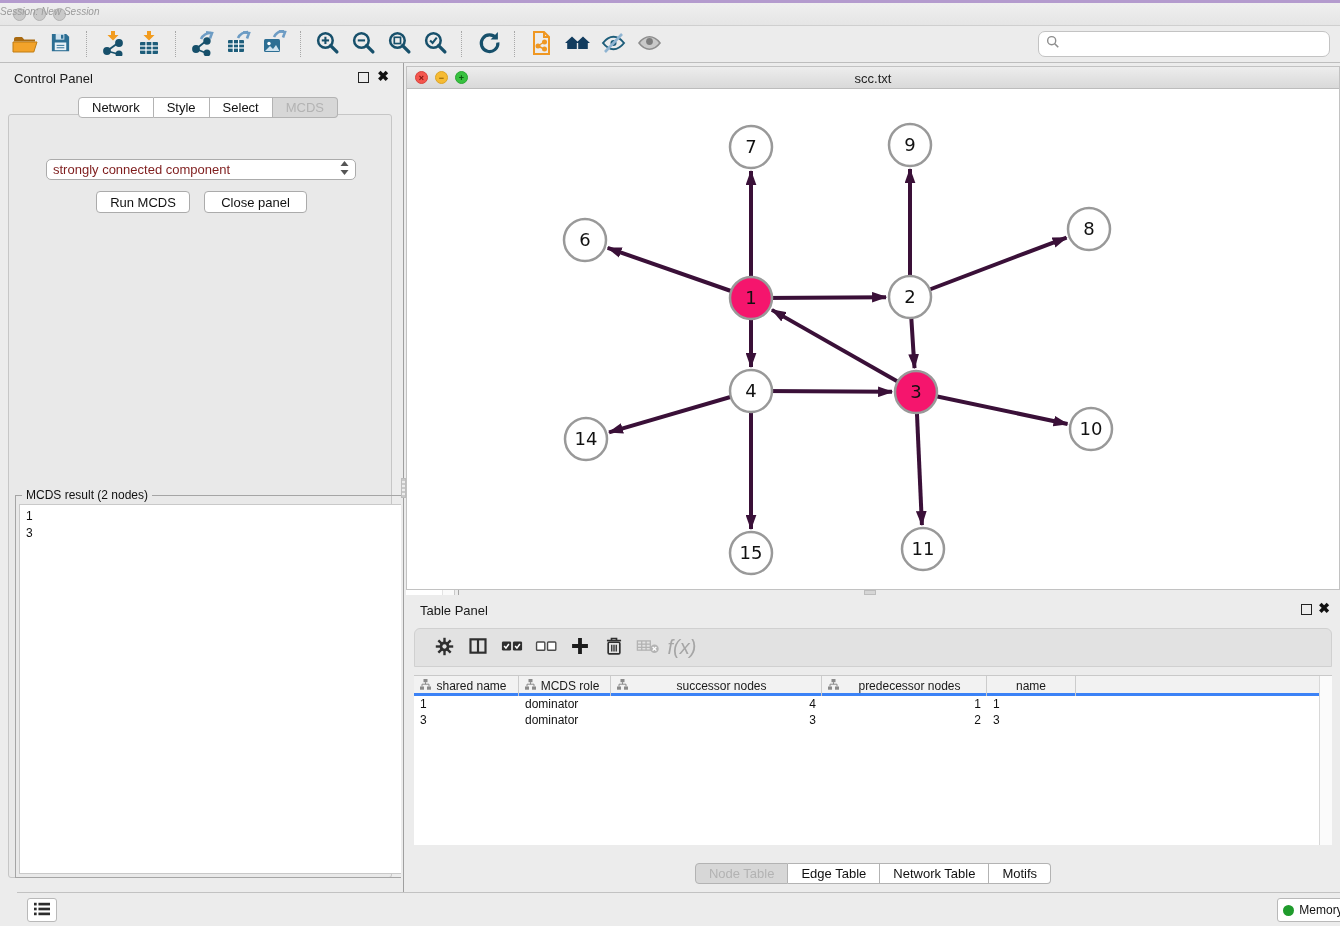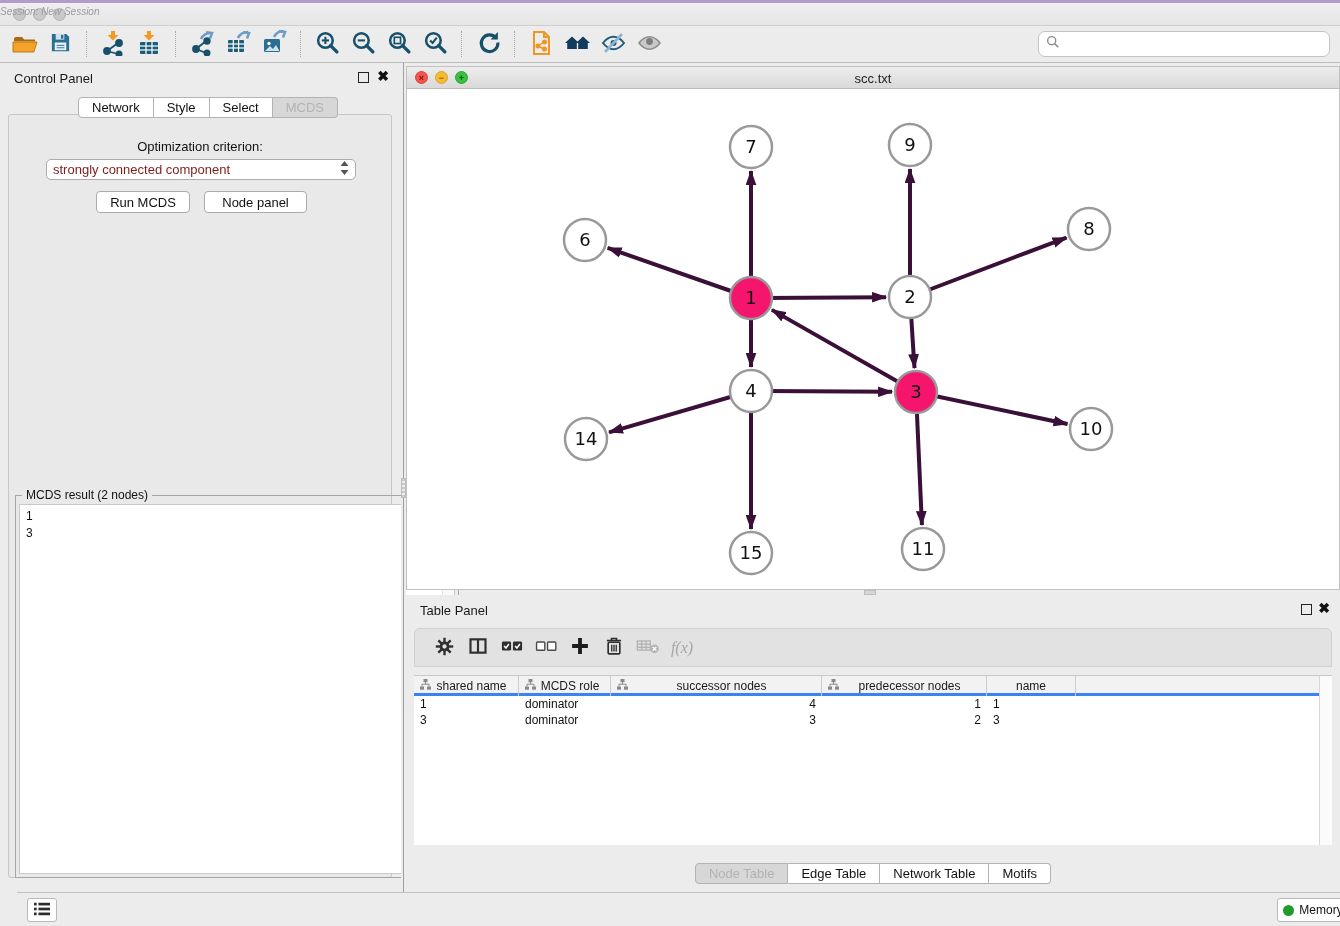--- a/index.html
+++ b/index.html
@@ -94,21 +94,21 @@
     background:#d6d6d6; border:1px solid #bdbdbd; }
 
   
   .table-panel { position:absolute; left:406px; top:595px; width:934px; height:297px; background:#ececec; }
   .tp-float { right:28px; } .tp-close { right:10px; }
   .tp-toolbar { position:absolute; left:8px; top:33px; width:918px; height:39px;
     background:#e2e2e2; border:1px solid #d0d0d0; border-radius:6px 6px 0 0;
     display:flex; align-items:center; padding-left:12px; }
   .ttbtn { width:34px; height:32px; display:flex; align-items:center; justify-content:center;
     background:transparent; border:none; cursor:pointer; flex:0 0 auto; }
-  .fx { font-family:Liberation Serif, serif; font-style:italic; font-size:16px; color:#a6a6a6; }
+  .fx { font-family:Liberation Sans, sans-serif; font-style:italic; font-size:20px; color:#a6a6a6; }
 
   .tp-table { position:absolute; left:8px; top:80px; width:918px; height:170px; background:#fff;
     border-top:1px solid #c9c9c9; }
   .t-head { display:flex; background:#f2f2f2; border-bottom:3px solid #3b82f6; height:20px; }
   .t-hcell { display:flex; align-items:center; border-right:1px solid #cccccc; height:20px;
     font-size:12px; color:#1a1a1a; padding-left:6px; position:relative; }
   .t-hcell .hlabel { flex:1; text-align:center; padding-right:6px; }
   .t-row { display:flex; height:16px; }
   .t-cell { font-size:12px; color:#111; line-height:16px; padding:0 6px; overflow:hidden; white-space:nowrap; }
   .t-cell.right { text-align:right; }
@@ -309,30 +309,29 @@
       <span class="float-ic cp-float"></span>
       <span class="close-ic cp-close">✖</span>
     </div>
     <div class="tabs cp-tabs" id="cp-tabs">
         <div class="tab">Network</div>
         <div class="tab">Style</div>
         <div class="tab">Select</div>
         <div class="tab selected">MCDS</div>
       </div>
     <div class="cp-content">
-      <div class="opt-label">Optimization criterion:</div>
       <div class="dropdown">
         <span class="dval">strongly connected component</span>
         <span><svg width="9" height="14" viewBox="0 0 9 14">
               <path d="M4.5 0L8.5 5h-8z" fill="#555"></path>
               <path d="M4.5 14L0.5 9h8z" fill="#555"></path>
             </svg></span>
       </div>
       <button class="btn btn-run">Run MCDS</button>
-      <button class="btn btn-close">Node panel</button>
+      <button class="btn btn-close">Close panel</button>
       <div class="result-group">
         <span class="result-legend">MCDS result (2 nodes)</span>
         <div class="result-area" id="result-area">
           <div class="result-scroll"></div>
         <div class="rline">1</div>
             <div class="rline">3</div>
           </div>
       </div>
     </div>
   </div>

